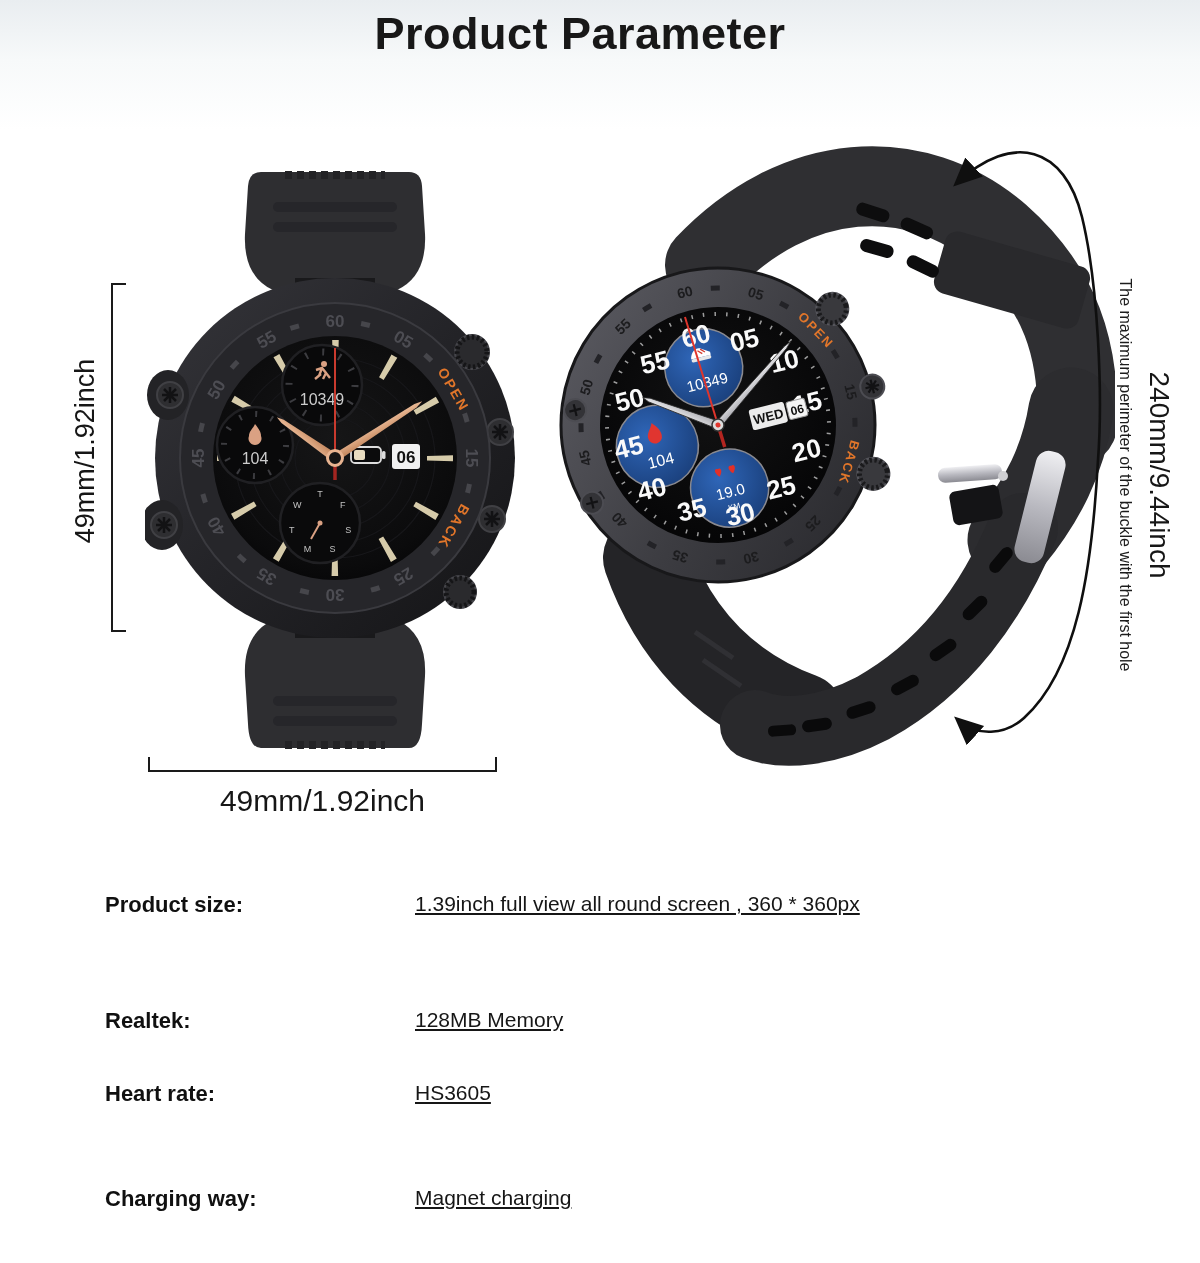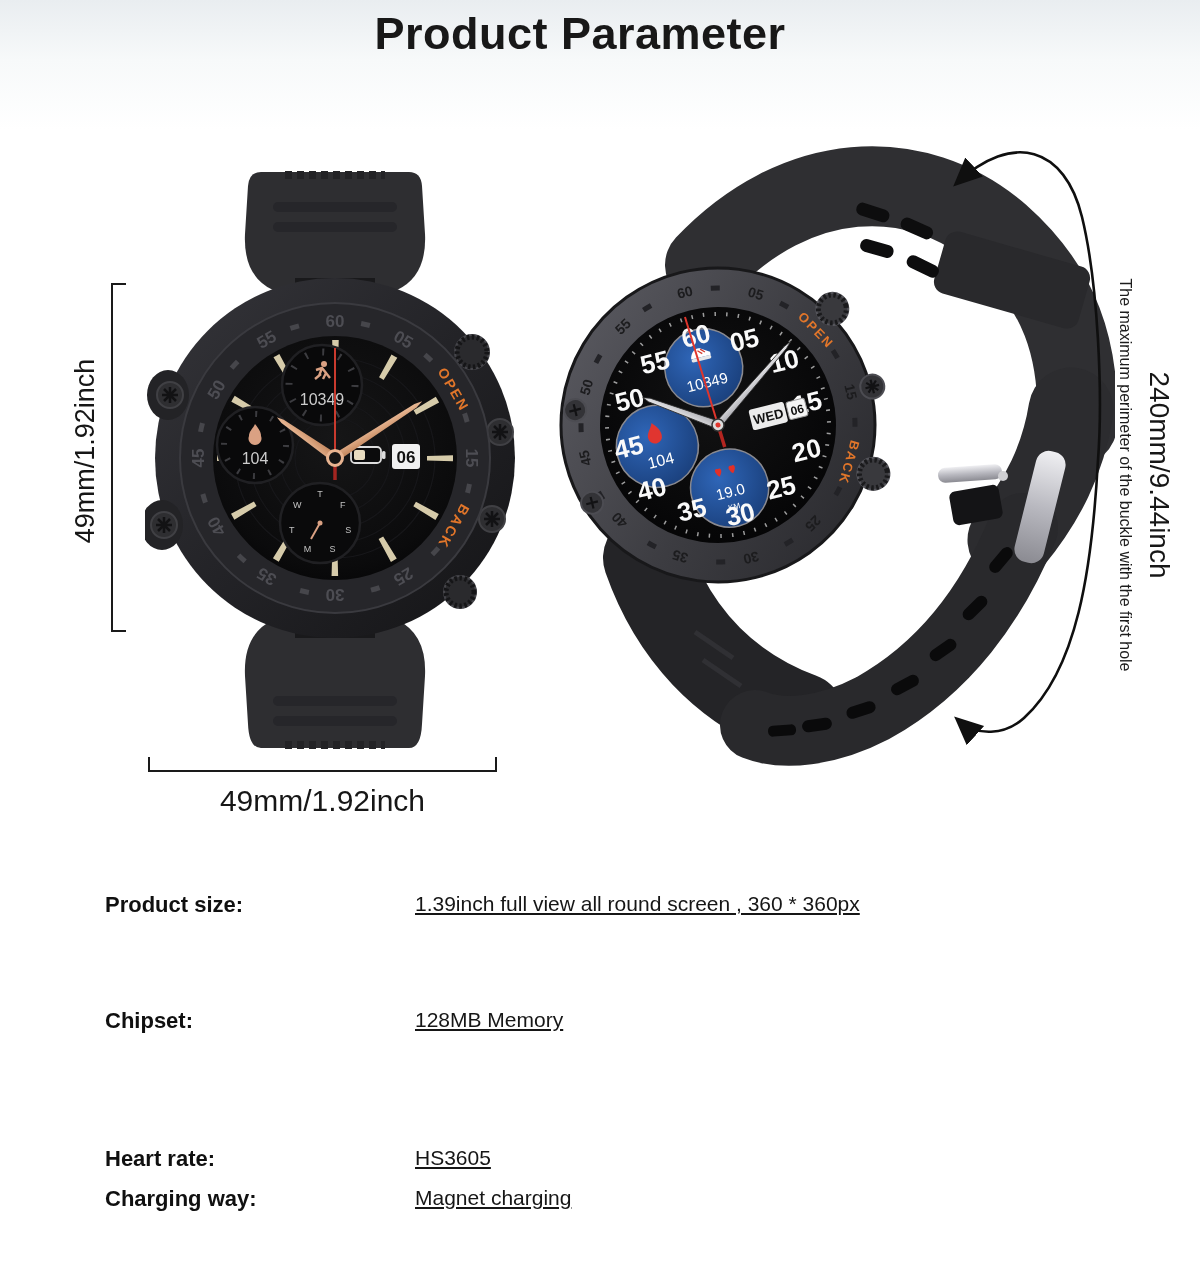--- a/index.html
+++ b/index.html
@@ -373,24 +373,24 @@
   </svg>
 
   <div class="dim dim-240">240mm/9.44inch</div>
   <div class="dim dim-note">The maximum perimeter of the buckle with the first hole</div>
 
   <div class="spec-row" style="top:892px">
     <span class="spec-label">Product size:</span>
     <span class="spec-value">1.39inch full view all round screen , 360 * 360px</span>
   </div>
   <div class="spec-row" style="top:1008px">
-    <span class="spec-label">Chipset:</span>
+    <span class="spec-label">Realtek:</span>
     <span class="spec-value">128MB Memory</span>
   </div>
-  <div class="spec-row" style="top:1146px">
+  <div class="spec-row" style="top:1081px">
     <span class="spec-label">Heart rate:</span>
     <span class="spec-value">HS3605</span>
   </div>
   <div class="spec-row" style="top:1186px">
     <span class="spec-label">Charging way:</span>
     <span class="spec-value">Magnet charging</span>
   </div>
 
 </div>
 

